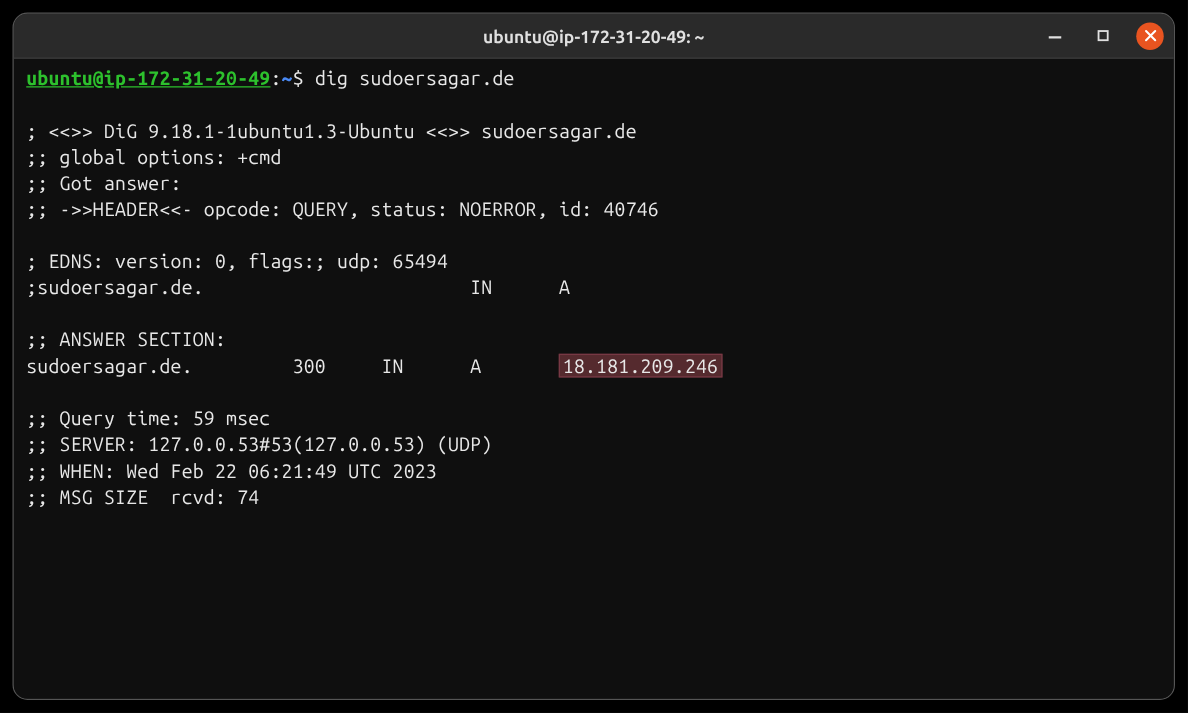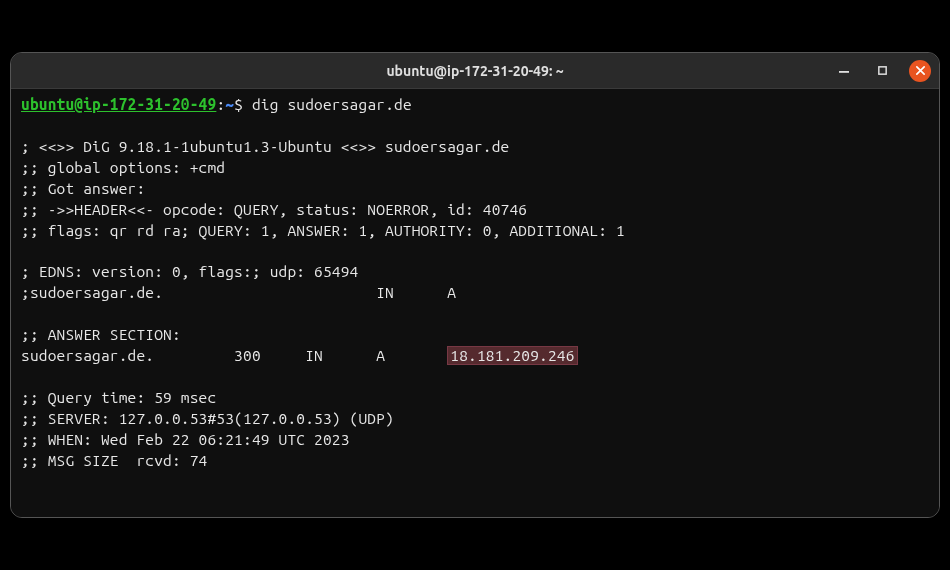--- a/index.html
+++ b/index.html
@@ -11,21 +11,21 @@
       background: #000;
       width: 950px;
       height: 570px;
       display: flex;
       align-items: center;
       justify-content: center;
       font-family: "Ubuntu Mono", "DejaVu Sans Mono", Consolas, monospace;
     }
     .window {
       width: 930px;
-      height: 466px;
+      height: 550px;
       background: #1a1a1a;
       border-radius: 12px;
       border: 1px solid #555;
       overflow: hidden;
       display: flex;
       flex-direction: column;
     }
     .titlebar {
       height: 36px;
       background: #2a2a2a;
@@ -123,21 +123,20 @@
     </div>
   </div>
 
   <div class="terminal">
     <div class="line"><span class="prompt-user">ubuntu@ip-172-31-20-49</span><span class="prompt-colon">:</span><span class="prompt-path">~</span><span class="prompt-dollar">$</span> <span class="cmd">dig sudoersagar.de</span></div>
     <div class="blank"></div>
     <div class="line">; &lt;&lt;&gt;&gt; DiG 9.18.1-1ubuntu1.3-Ubuntu &lt;&lt;&gt;&gt; sudoersagar.de</div>
     <div class="line">;; global options: +cmd</div>
     <div class="line">;; Got answer:</div>
     <div class="line">;; -&gt;&gt;HEADER&lt;&lt;- opcode: QUERY, status: NOERROR, id: 40746</div>
-    <div class="line">;; flags: qr rd ra; QUERY: 1, ANSWER: 1, AUTHORITY: 0, ADDITIONAL: 1</div>
     <div class="blank"></div>
     <div class="line">; EDNS: version: 0, flags:; udp: 65494</div>
     <div class="line">;sudoersagar.de.                        IN      A</div>
     <div class="blank"></div>
     <div class="line">;; ANSWER SECTION:</div>
     <div class="line"><span>sudoersagar.de.         300     IN      A       </span><span class="highlight">18.181.209.246</span></div>
     <div class="blank"></div>
     <div class="line">;; Query time: 59 msec</div>
     <div class="line">;; SERVER: 127.0.0.53#53(127.0.0.53) (UDP)</div>
     <div class="line">;; WHEN: Wed Feb 22 06:21:49 UTC 2023</div>

